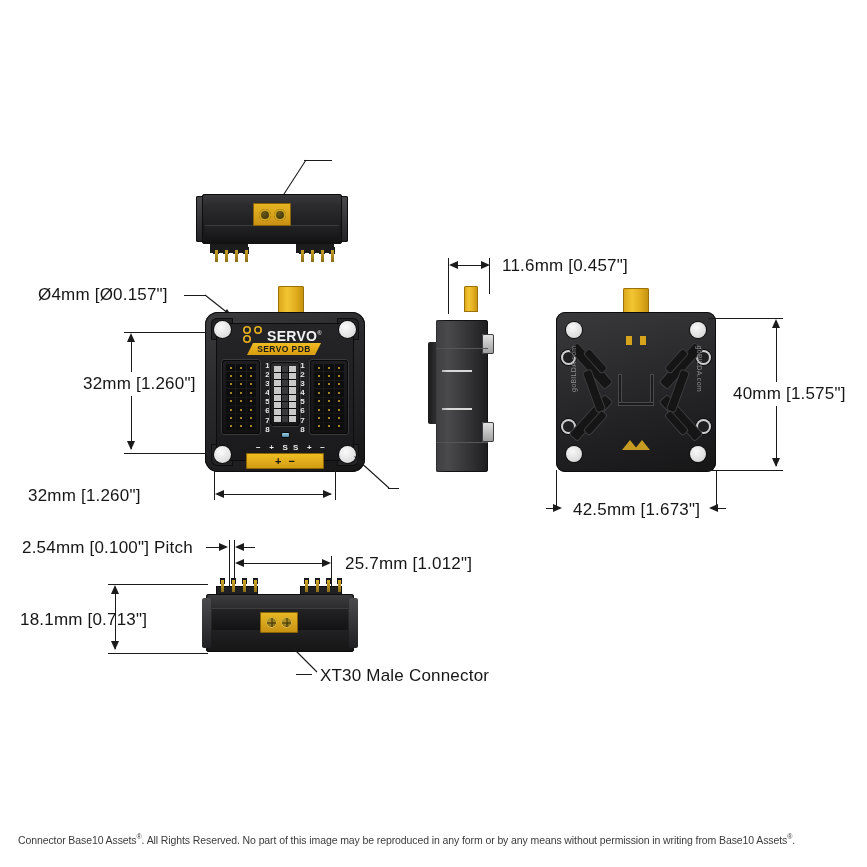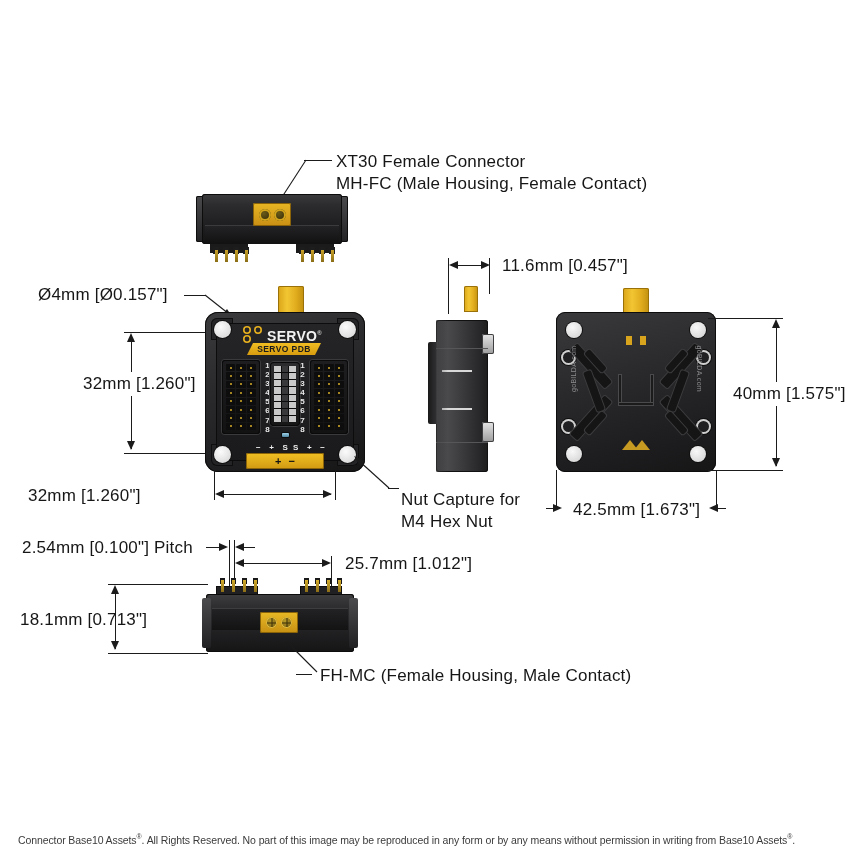--- a/index.html
+++ b/index.html
@@ -135,24 +135,20 @@
   
   #footer{position:absolute;left:18px;top:833px;font-size:10.5px;color:#3b3b3b;white-space:nowrap;
       letter-spacing:-.1px;}
   sup{font-size:7px;}
 </style>
 </head>
 <body>
 
 <div class="stage">
 
-  <div class="abs calltext" style="left:336px;top:151px;">
-    <div>XT30 Female Connector</div>
-    <div>MH-FC (Male Housing, Female Contact)</div>
-  </div>
   <div class="line hl" style="left:304px;top:160px;width:28px;"></div>
   <svg class="abs" style="left:270px;top:158px;" width="40" height="56">
     <line x1="36" y1="2" x2="3" y2="53" stroke="#1b1b1b" stroke-width="1.1"></line>
   </svg>
 
   <div class="abs" id="view-rear">
     <div class="capL"></div>
     <div class="capR"></div>
     <div class="case"></div>
     <div class="lowband"></div>
@@ -364,24 +360,20 @@
   <div class="line hl" style="left:218px;top:494px;width:113px;"></div>
   <div class="ar ar-lf" style="left:215px;top:490px;"></div>
   <div class="ar ar-rt" style="left:323px;top:490px;"></div>
   <div class="abs dimtext" style="left:28px;top:486px;">32mm [1.260"]</div>
 
   <svg class="abs" style="left:352px;top:455px;" width="40" height="36">
     <line x1="37" y1="33" x2="6" y2="5" stroke="#1b1b1b" stroke-width="1.1"></line>
     <polygon points="2,1 13,6 8,11" fill="#1b1b1b"></polygon>
   </svg>
   <div class="line hl" style="left:388px;top:488px;width:11px;"></div>
-  <div class="abs calltext" style="left:401px;top:489px;">
-    <div>Nut Capture for</div>
-    <div>M4 Hex Nut</div>
-  </div>
 
   <div class="line vl" style="left:448px;top:258px;height:56px;"></div>
   <div class="line vl" style="left:489px;top:258px;height:36px;"></div>
   <div class="line hl" style="left:452px;top:265px;width:34px;"></div>
   <div class="ar ar-lf" style="left:449px;top:261px;"></div>
   <div class="ar ar-rt" style="left:481px;top:261px;"></div>
   <div class="abs dimtext" style="left:502px;top:256px;">11.6mm [0.457"]</div>
 
   <div class="abs xt-stub" style="left:464px;top:286px;width:14px;height:26px;"></div>
   <div class="abs" id="view-side">
@@ -498,18 +490,18 @@
       <div class="pad" style="left:6px;top:5px;width:11px;height:11px;"></div>
       <div class="pad" style="left:21px;top:5px;width:11px;height:11px;"></div>
     </div>
   </div>
 
   <svg class="abs" style="left:285px;top:640px;" width="38" height="36">
     <line x1="2" y1="2" x2="32" y2="32" stroke="#1b1b1b" stroke-width="1.1"></line>
   </svg>
   <div class="line hl" style="left:296px;top:674px;width:16px;"></div>
   <div class="abs calltext" style="left:320px;top:665px;">
-    <div>FH-MC (Female Housing, Male Contact)</div>
+    <div>XT30 Male Connector</div>
   </div>
 
   <div id="footer"><span>Connector Base10 Assets</span><sup>®</sup><span>.  All Rights Reserved. No part of this image may be reproduced in any form or by any means without permission in writing from Base10 Assets</span><sup>®</sup><span>.</span></div>
 
 </div>
 
 </body></html>

